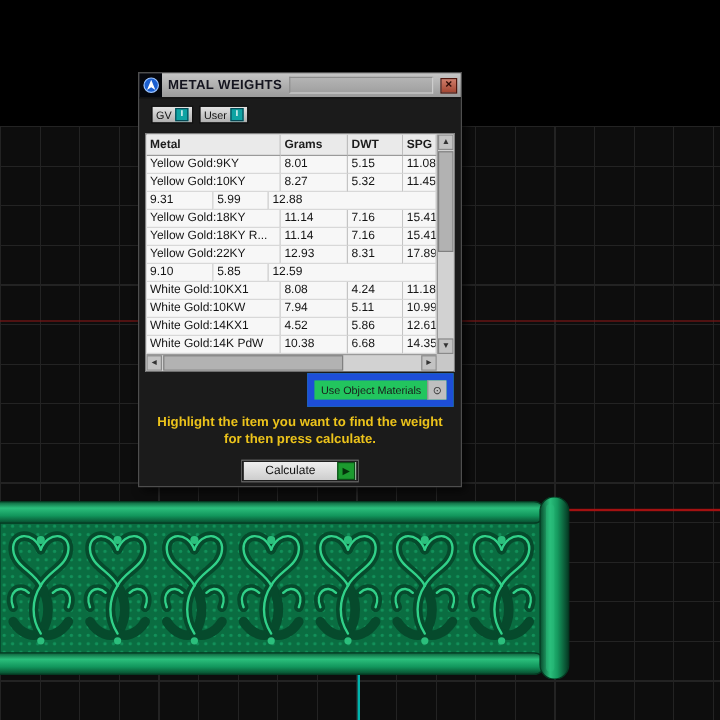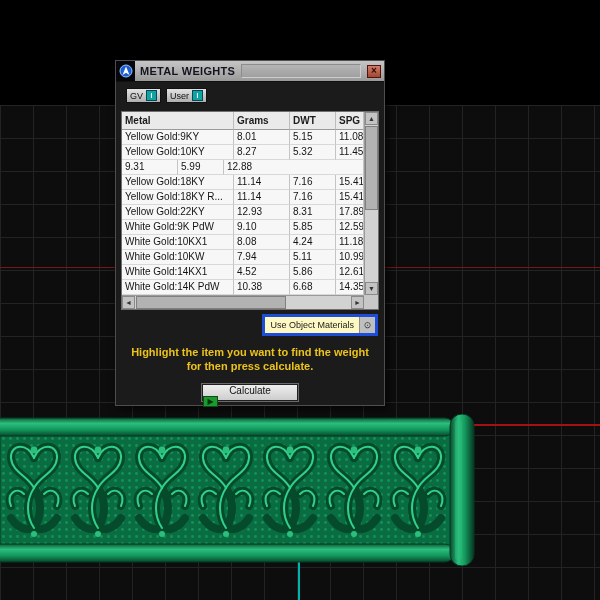--- a/index.html
+++ b/index.html
@@ -60,30 +60,30 @@
 
   .hscroll{position:absolute;left:0;right:14px;bottom:0;height:14px;background:#d2d2d2;border-top:1px solid #9a9a9a;box-sizing:border-box;}
   .harrow{position:absolute;top:0;bottom:0;width:13px;background:#c3c3c3;border:1px solid #8a8a8a;
           font-size:7px;color:#333;display:flex;align-items:center;justify-content:center;box-sizing:border-box;cursor:pointer;}
   .harrow.left{left:0;} .harrow.right{right:0;}
   .hthumb{position:absolute;left:14px;top:0;bottom:0;width:150px;background:#b2b2b2;border:1px solid #808080;box-sizing:border-box;cursor:grab;}
   .corner{position:absolute;right:0;bottom:0;width:14px;height:14px;background:#c8c8c8;}
 
   
   .combo-row{height:22px;display:flex;justify-content:flex-end;align-items:center;padding:4px 6px 0 0;}
-  .combo{display:flex;align-items:center;height:16px;background:#fef9c3;border:3px solid #1d4ed8;cursor:pointer;}
+  .combo{display:flex;align-items:center;height:16px;background:#22c55e;border:6px solid #1d4ed8;cursor:pointer;}
   .combo-text{font-size:9px;color:#1a1a1a;padding:0 5px;white-space:nowrap;}
   .combo-btn{width:15px;height:100%;background:#bfbfbf;border-left:1px solid #8c8c8c;font-size:9px;color:#333;
              display:flex;align-items:center;justify-content:center;}
 
   .instruction{margin-top:10px;text-align:center;color:#ecc31b;font-size:11px;font-weight:bold;line-height:1.25;}
 
   .calc-row{margin-top:10px;display:flex;justify-content:center;}
-  .calc-btn{width:96px;height:17px;display:flex;background:linear-gradient(#efefef,#cdcdcd);
-            border:1px solid #1f1f1f;box-shadow:0 0 0 1px #6a6a6a;padding:0;cursor:pointer;flex-direction:column;}
+  .calc-btn{width:96px;height:17px;display:flex;align-items:center;background:linear-gradient(#efefef,#cdcdcd);
+            border:1px solid #1f1f1f;box-shadow:0 0 0 1px #6a6a6a;padding:0;cursor:pointer;}
   .calc-label{flex:1;font-size:10px;color:#111;text-align:center;font-family:"Liberation Sans",sans-serif;}
   .calc-go{width:15px;height:15px;margin-right:1px;background:#1c9a2f;color:#05320b;font-size:8px;
            display:flex;align-items:center;justify-content:center;border:1px solid #0b4d16;box-sizing:border-box;}
 </style>
 </head>
 <body>
 
 <div class="stage">
 
   <div class="grid-area"></div>
@@ -210,21 +210,20 @@
               <div class="td c-dwt">7.16</div>
               <div class="td c-spg">15.41</div>
             </div>
             <div class="tr">
               <div class="td c-metal">Yellow Gold:22KY</div>
               <div class="td c-grams">12.93</div>
               <div class="td c-dwt">8.31</div>
               <div class="td c-spg">17.89</div>
             </div>
             <div class="tr">
-              <div class="td c-metal">White Gold:9K PdW</div>
               <div class="td c-grams">9.10</div>
               <div class="td c-dwt">5.85</div>
               <div class="td c-spg">12.59</div>
             </div>
             <div class="tr">
               <div class="td c-metal">White Gold:10KX1</div>
               <div class="td c-grams">8.08</div>
               <div class="td c-dwt">4.24</div>
               <div class="td c-spg">11.18</div>
             </div>

